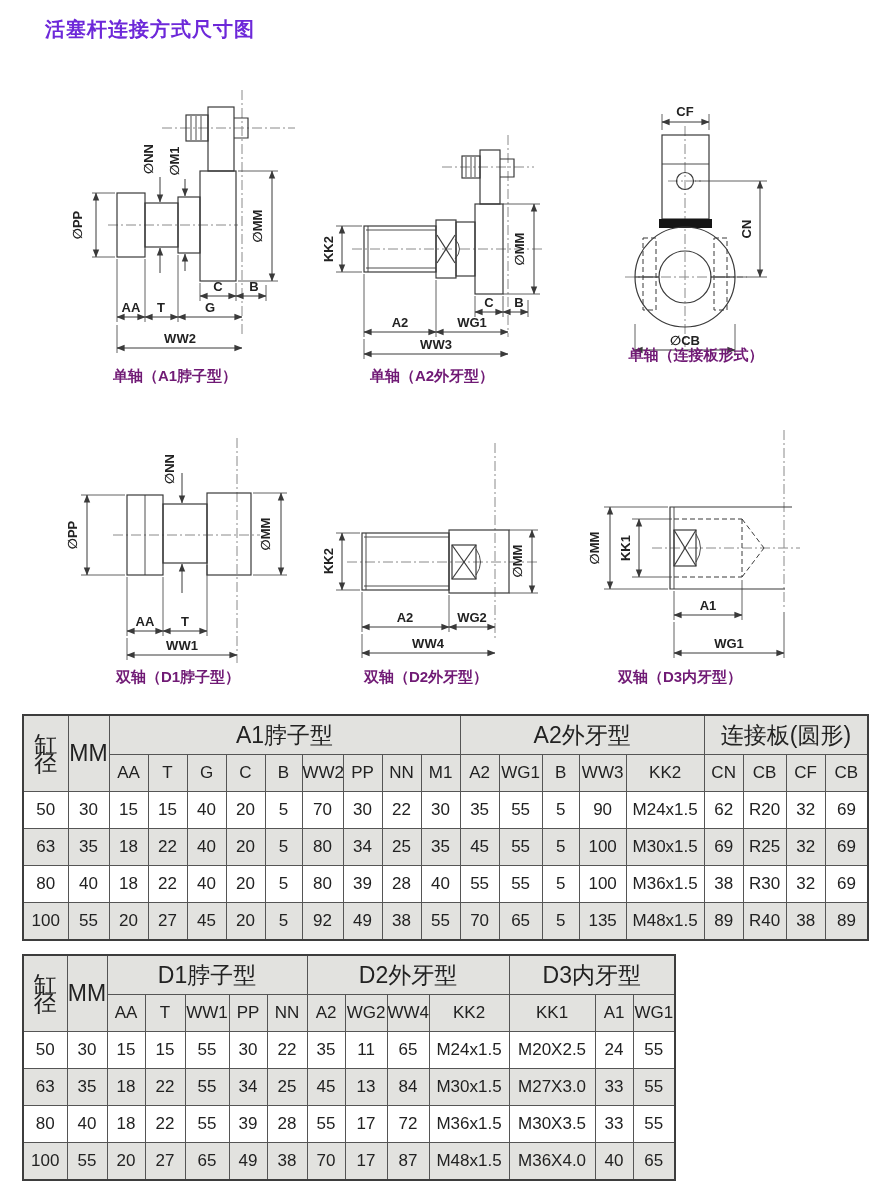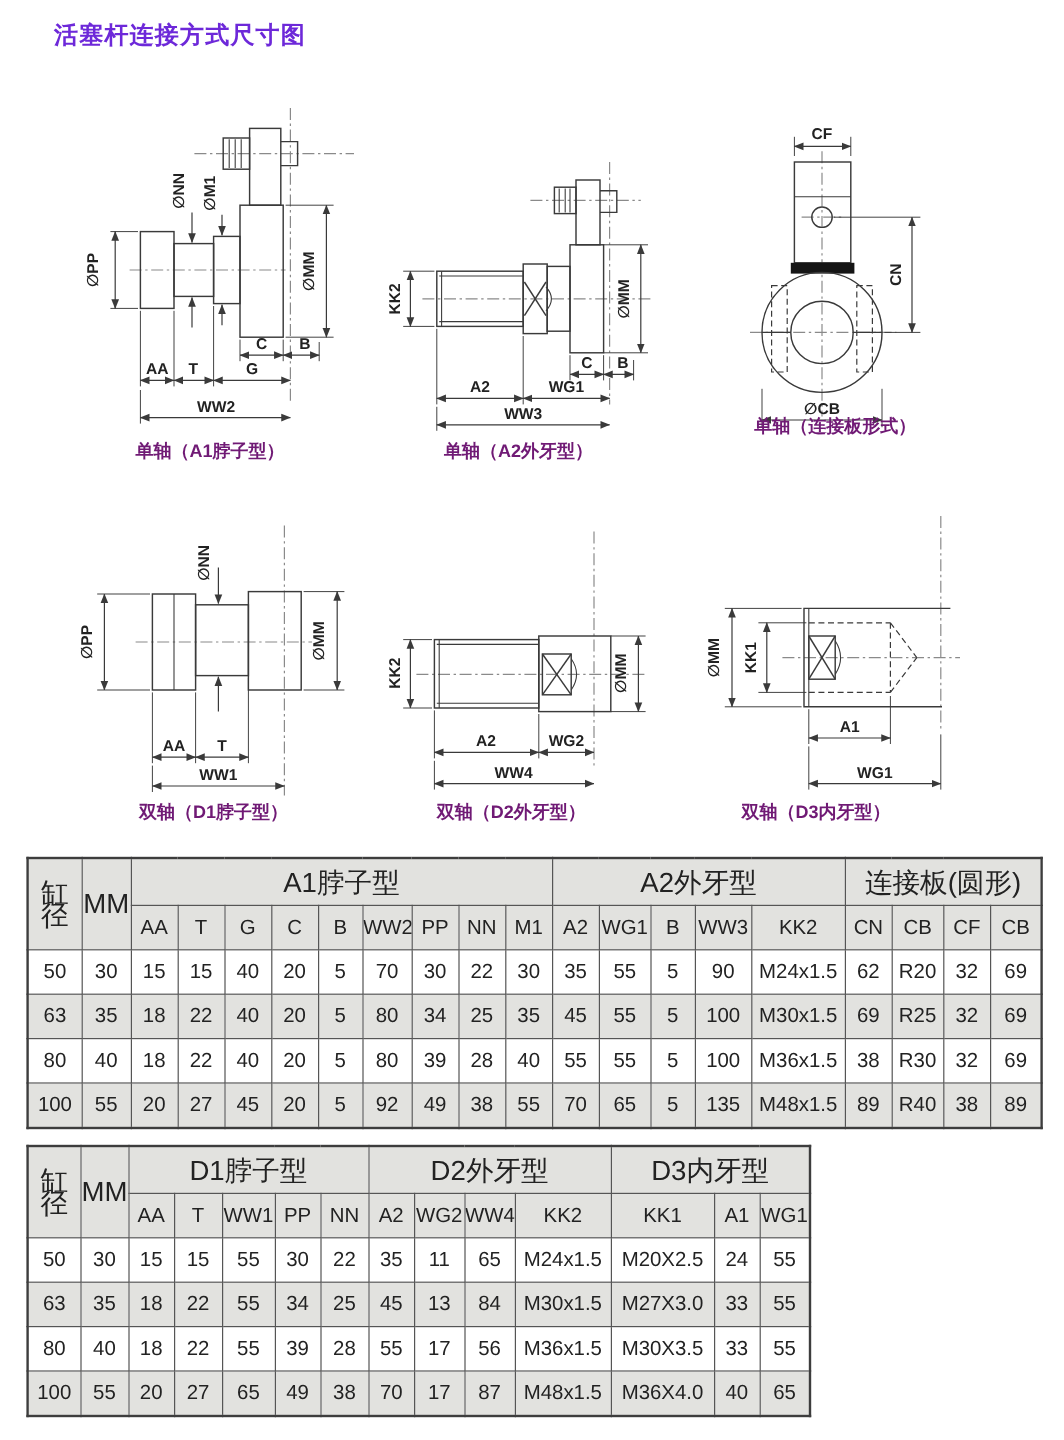--- a/index.html
+++ b/index.html
@@ -534,21 +534,21 @@
         <tr>
           <td>80</td>
           <td>40</td>
           <td>18</td>
           <td>22</td>
           <td>55</td>
           <td>39</td>
           <td>28</td>
           <td>55</td>
           <td>17</td>
-          <td>56</td>
+          <td>72</td>
           <td>M36x1.5</td>
           <td>M30X3.5</td>
           <td>33</td>
           <td>55</td>
         </tr>
         <tr>
           <td>100</td>
           <td>55</td>
           <td>20</td>
           <td>27</td>

